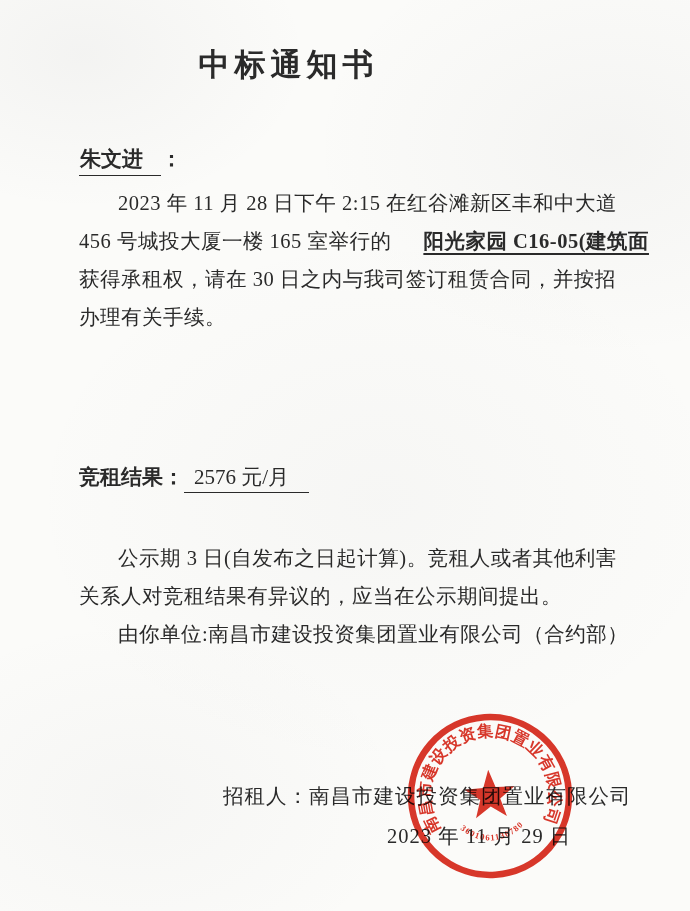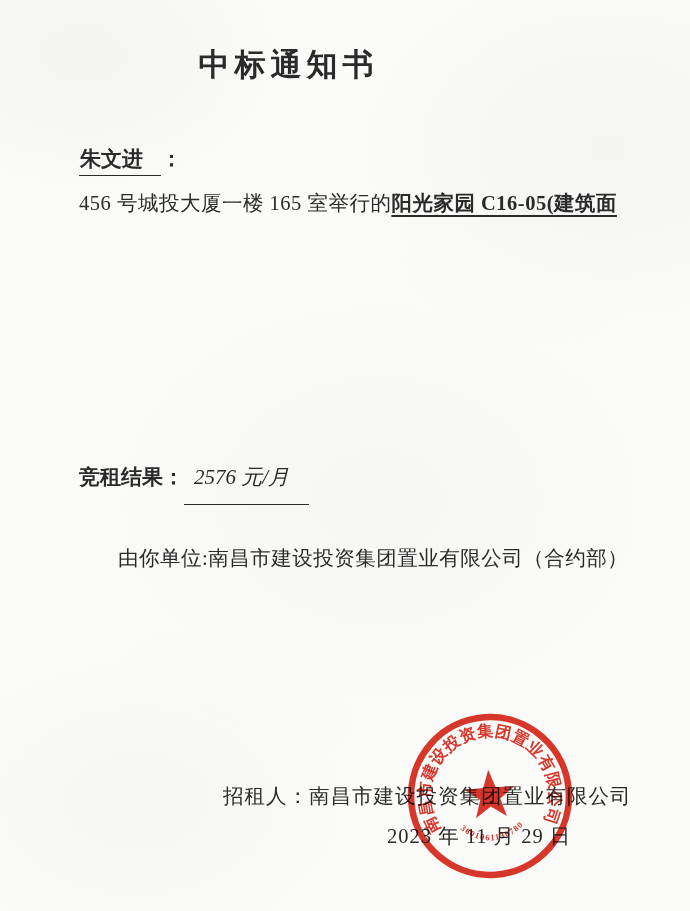--- a/index.html
+++ b/index.html
@@ -40,28 +40,28 @@
     font-size: 20.5px;
     letter-spacing: 0.5px;
     white-space: nowrap;
   }
   .indent { text-indent: 39px; }
   .em {
     font-weight: 700;
     text-decoration: underline;
     text-underline-offset: 5px;
     text-decoration-thickness: 1.5px;
+    margin-left: 32px;
   }
   .para1 { top: 184px; }
   .result-line { top: 458px; left: 79px; height: 38px; line-height: 38px; font-size: 21px; }
   .result-label { font-weight: 700; }
   .result-value {
     border-bottom: 1.6px solid #2a2a2a;
-    padding: 0 20px 15px 10px;
-    font-style: italic;
+    padding: 0 20px 3px 10px;
   }
   .notice { top: 539px; }
   .signature { top: 776px; left: 79px; width: 572px; }
   .sig-line { height: 40px; line-height: 40px; font-size: 20.5px; letter-spacing: 1px; white-space: nowrap; }
   .sig-lessor { padding-left: 144px; }
   .sig-date { padding-left: 308px; }
   .seal {
     top: 710px; left: 404px;
     width: 172px; height: 172px;
     mix-blend-mode: multiply;
@@ -72,28 +72,33 @@
 </head>
 <body>
 
 <h1 class="abs doc-title">中标通知书</h1>
 
 <div class="abs salutation">
   <span class="name">朱文进</span><span>：</span>
 </div>
 
 <div class="abs para para1">
+  <div class="line indent"><span>2023 年 11 月 28 日下午 2:15 在红谷滩新区丰和中大道</span></div>
   <div class="line"><span>456 号城投大厦一楼 165 室举行的</span><span class="em">阳光家园 C16-05(建筑面</span></div>
+  <div class="line"><span>获得承租权，请在 30 日之内与我司签订租赁合同，并按招</span></div>
+  <div class="line"><span>办理有关手续。</span></div>
 </div>
 
 <div class="abs result-line">
   <span class="result-label">竞租结果：</span><span class="result-value">2576 元/月</span>
 </div>
 
 <div class="abs para notice">
+  <div class="line indent"><span>公示期 3 日(自发布之日起计算)。竞租人或者其他利害</span></div>
+  <div class="line"><span>关系人对竞租结果有异议的，应当在公示期间提出。</span></div>
   <div class="line indent"><span>由你单位:南昌市建设投资集团置业有限公司（合约部）</span></div>
 </div>
 
 <div class="abs signature">
   <div class="sig-line sig-lessor">
     <span>招租人：</span><span>南昌市建设投资集团置业有限公司</span>
   </div>
   <div class="sig-line sig-date">
     <span>2023 年 11 月 29 日</span>
   </div>

